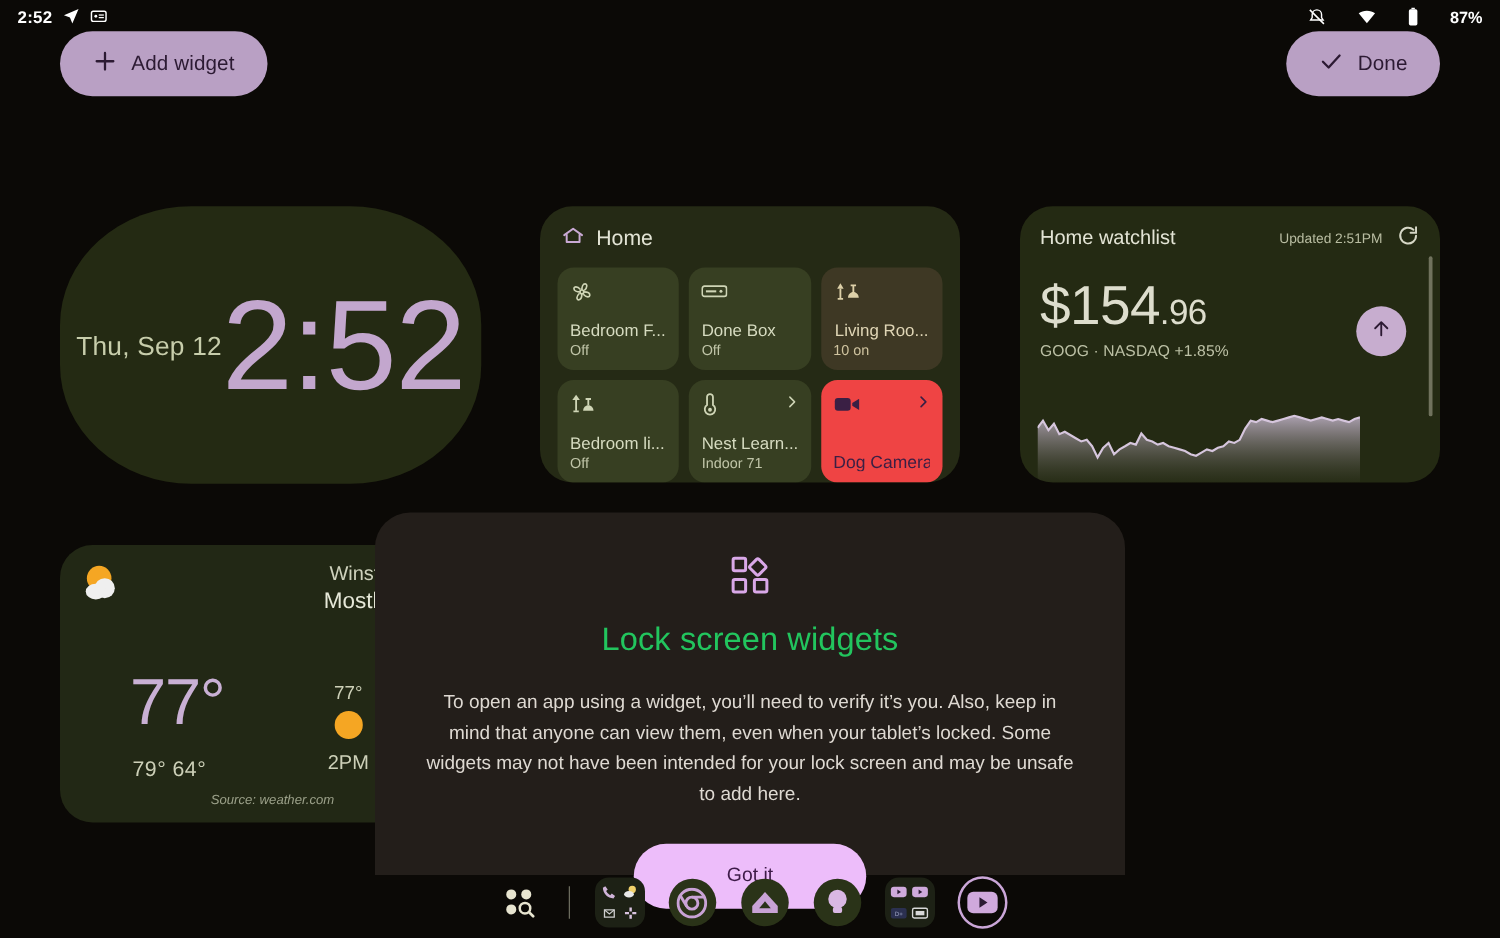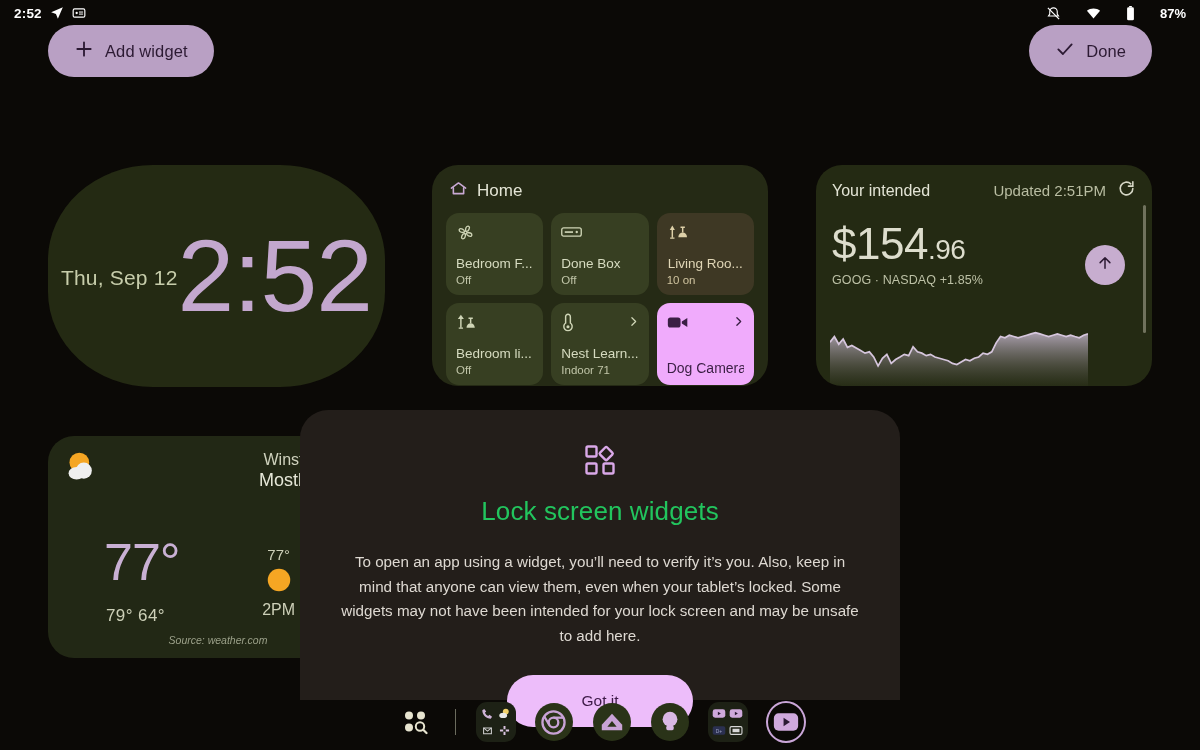--- a/index.html
+++ b/index.html
@@ -56,39 +56,39 @@
   }
   .home-head{ display:flex; align-items:center; gap:9px; margin:1px 0 11px 3px; }
   .home-title{ color:#e3e4d5; font-size:17px; }
   .home-grid{ display:grid; grid-template-columns:repeat(3,1fr); gap:8px; }
   .tile{
     height:82px; border-radius:13px; padding:9px 10px;
     position:relative; display:flex; flex-direction:column; cursor:pointer;
     background:#373f22; overflow:hidden;
   }
   .tile.warm{ background:#3e3824; }
-  .tile.accent{ background:#f0abfc; }
+  .tile.accent{ background:#ef4444; }
   .tile-ico{ height:20px; display:flex; align-items:center; }
   .tile-name{ color:#d6dbc0; font-size:13.5px; margin-top:auto; line-height:1.15;
     white-space:nowrap; overflow:hidden; }
   .tile-sub{ color:#c0c5a8; font-size:11.5px; margin-top:2px; }
   .tile.warm .tile-name{ color:#e0d6b6;text-align:center; }
   .tile.warm .tile-sub{ color:#cfc39f; }
   .tile.accent .tile-name{ color:#3a1f44; font-size:14px; }
   .chev{ position:absolute; right:9px; top:11px; }
 
   
   .stock-widget{
     position:absolute; left:816px; top:165px; width:336px; height:221px;
     background:#242a13; border-radius:26px; padding:14px 16px; overflow:hidden;
   }
   .stock-head{ display:flex; align-items:center; justify-content:space-between; }
   .stock-title{ color:#e3e4d5; font-size:16px; }
   .stock-upd{ display:flex; align-items:center; gap:11px; }
-  .stock-updtxt{ color:#b9bda2; font-size:15px; }
+  .stock-updtxt{ color:#b9bda2; font-size:11px; }
   .stock-price{ color:#ddddcd; font-size:44px; font-weight:400; letter-spacing:-.5px;
      margin-top:20px; line-height:1; }
   .stock-price .cents{ font-size:28px; }
   .stock-meta{ color:#bcc0a5; font-size:12.5px; margin-top:7px; letter-spacing:.1px; }
   .stock-arrow{
     position:absolute; right:27px; top:80px; width:40px; height:40px; border-radius:50%;
     background:#c7adcf; display:flex; align-items:center; justify-content:center; cursor:pointer;
   }
   .stock-chart{ position:absolute; left:14px; bottom:0px; width:258px; height:78px; }
   .stock-scroll{
@@ -311,21 +311,21 @@
             </svg>
         </span>
         <span class="tile-name">Dog Camera</span>
       </div>
 
     </div>
   </div>
 
   <div class="stock-widget">
     <div class="stock-head">
-      <span class="stock-title">Your intended</span>
+      <span class="stock-title">Home watchlist</span>
       <span class="stock-upd">
         <span class="stock-updtxt">Updated 2:51PM</span>
         <span>
           <svg width="19" height="19" viewBox="0 0 24 24" fill="none" stroke="#d6d7c6" stroke-width="2" stroke-linecap="round">
             <path d="M20 12a8 8 0 1 1-2.6-5.9"></path>
             <path d="M20 3.5V9h-5.5"></path>
           </svg>
         </span>
       </span>
     </div>

